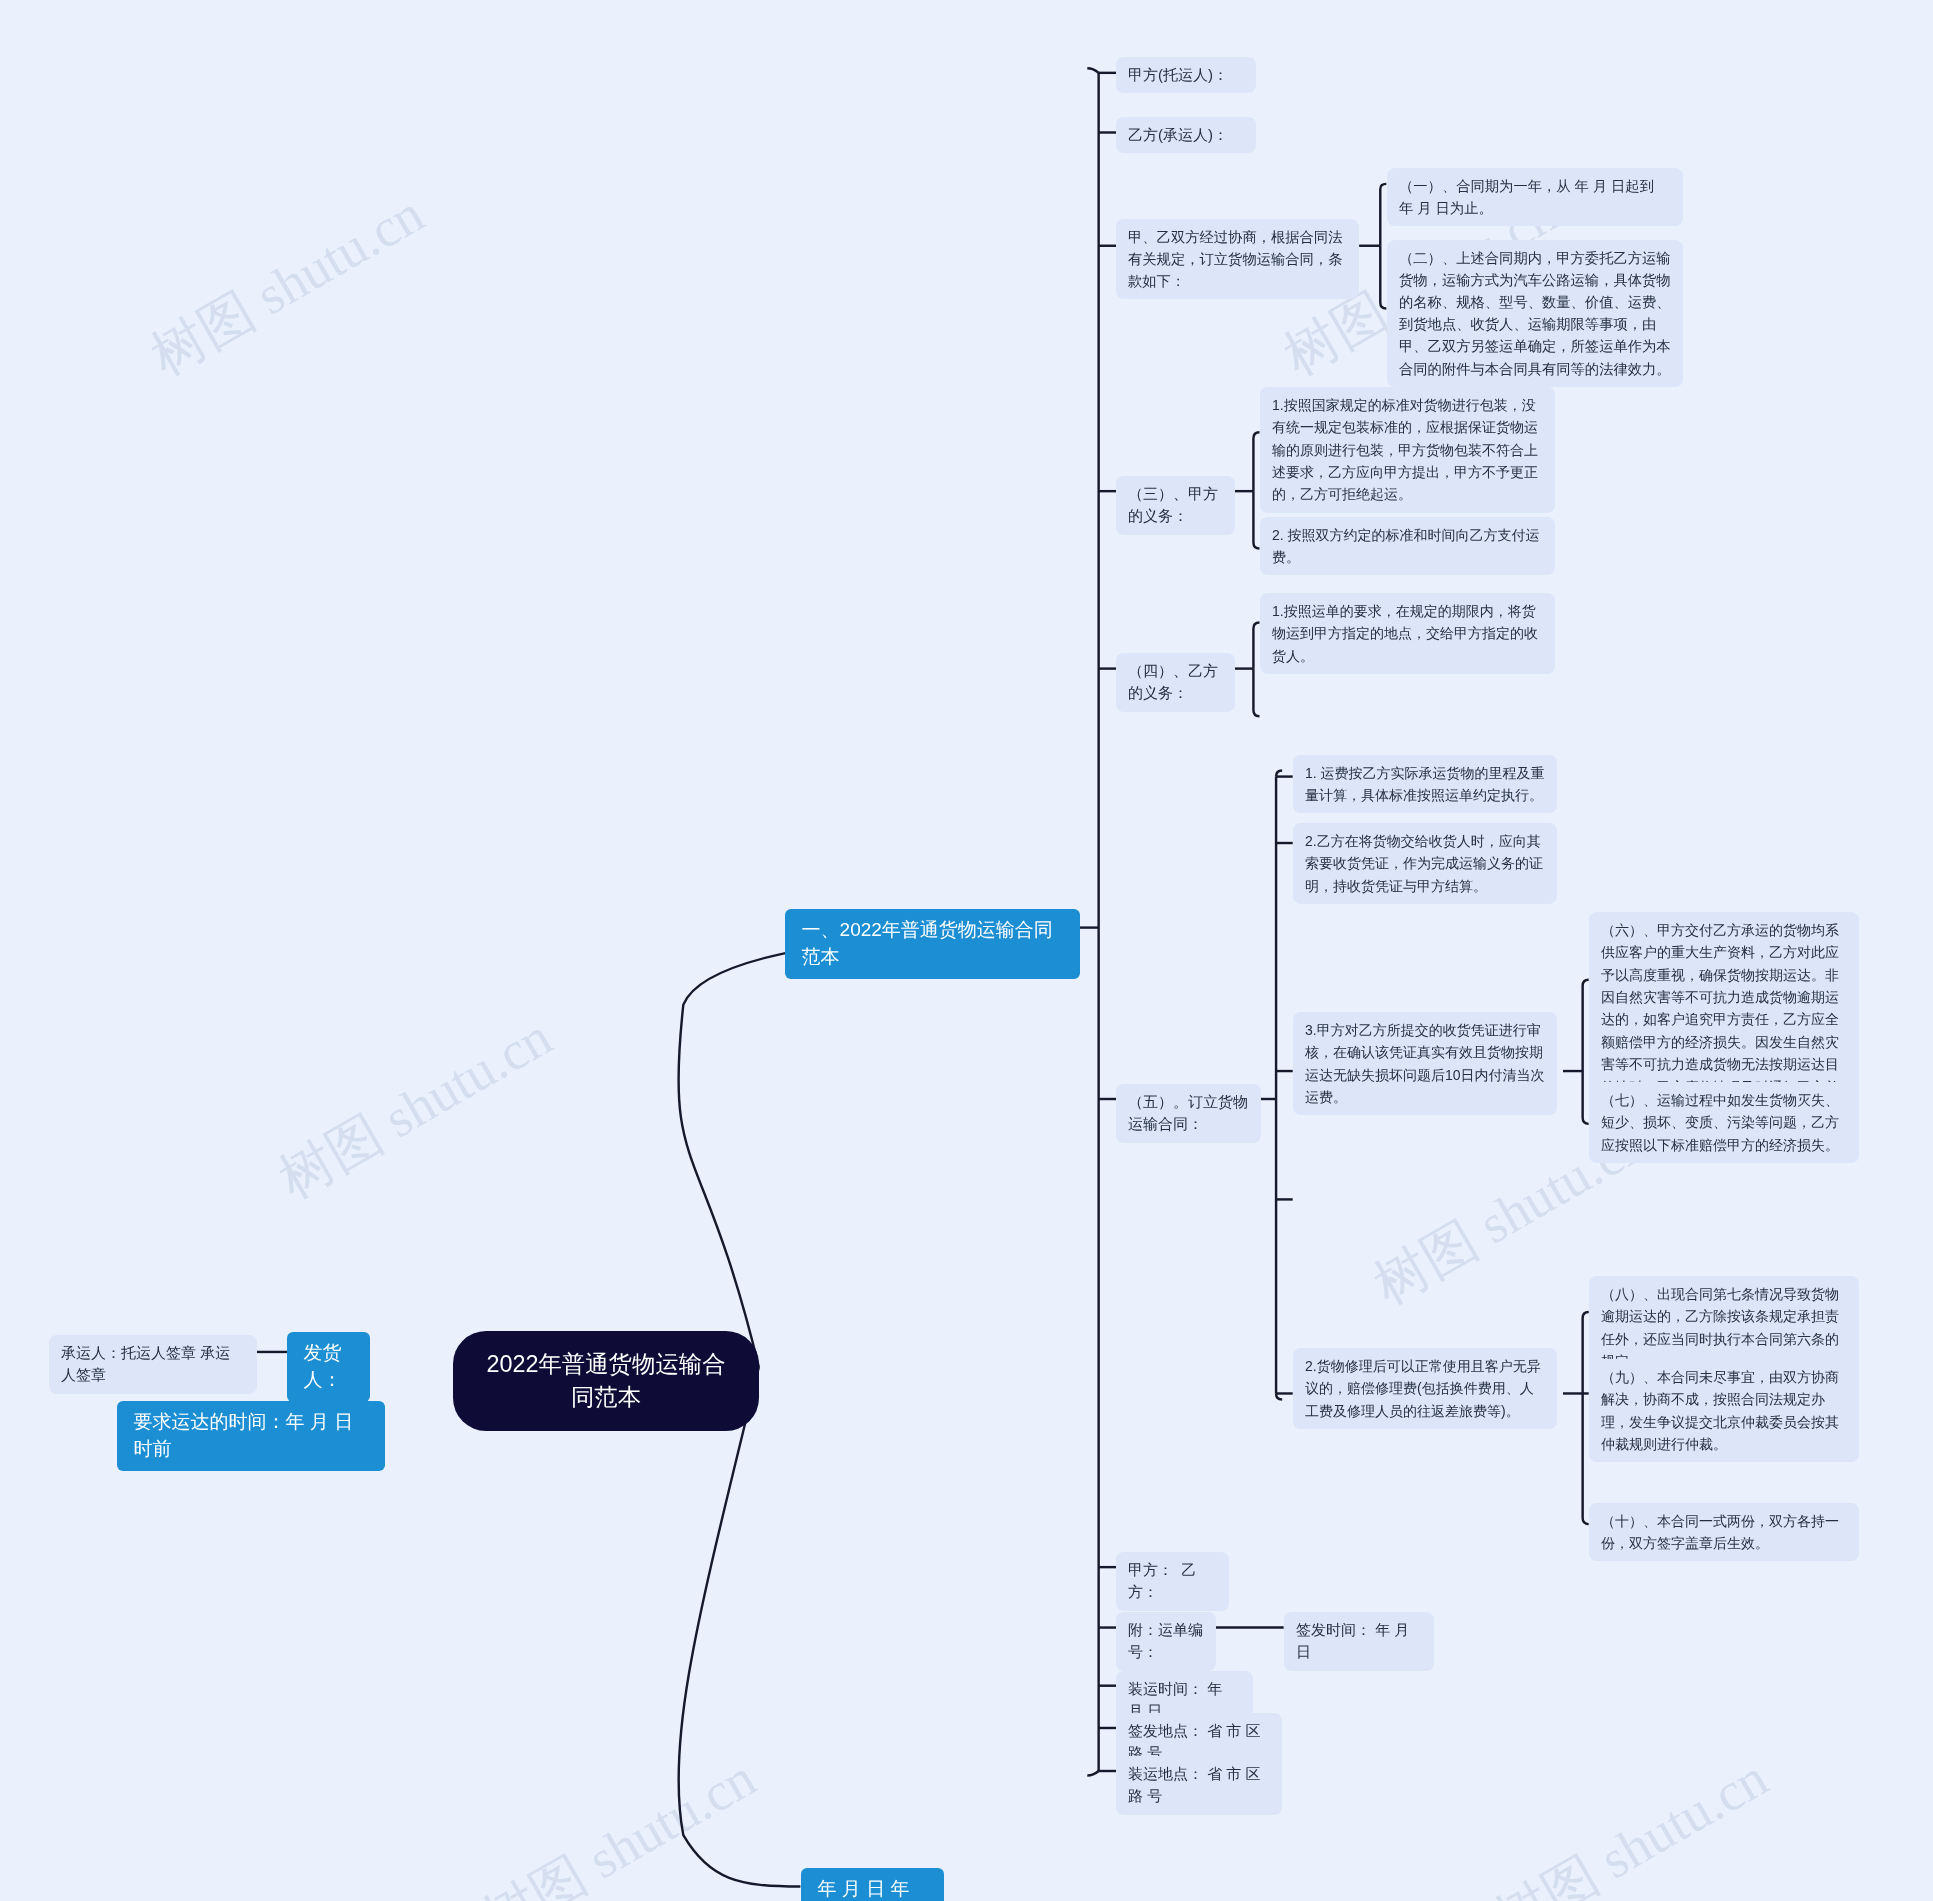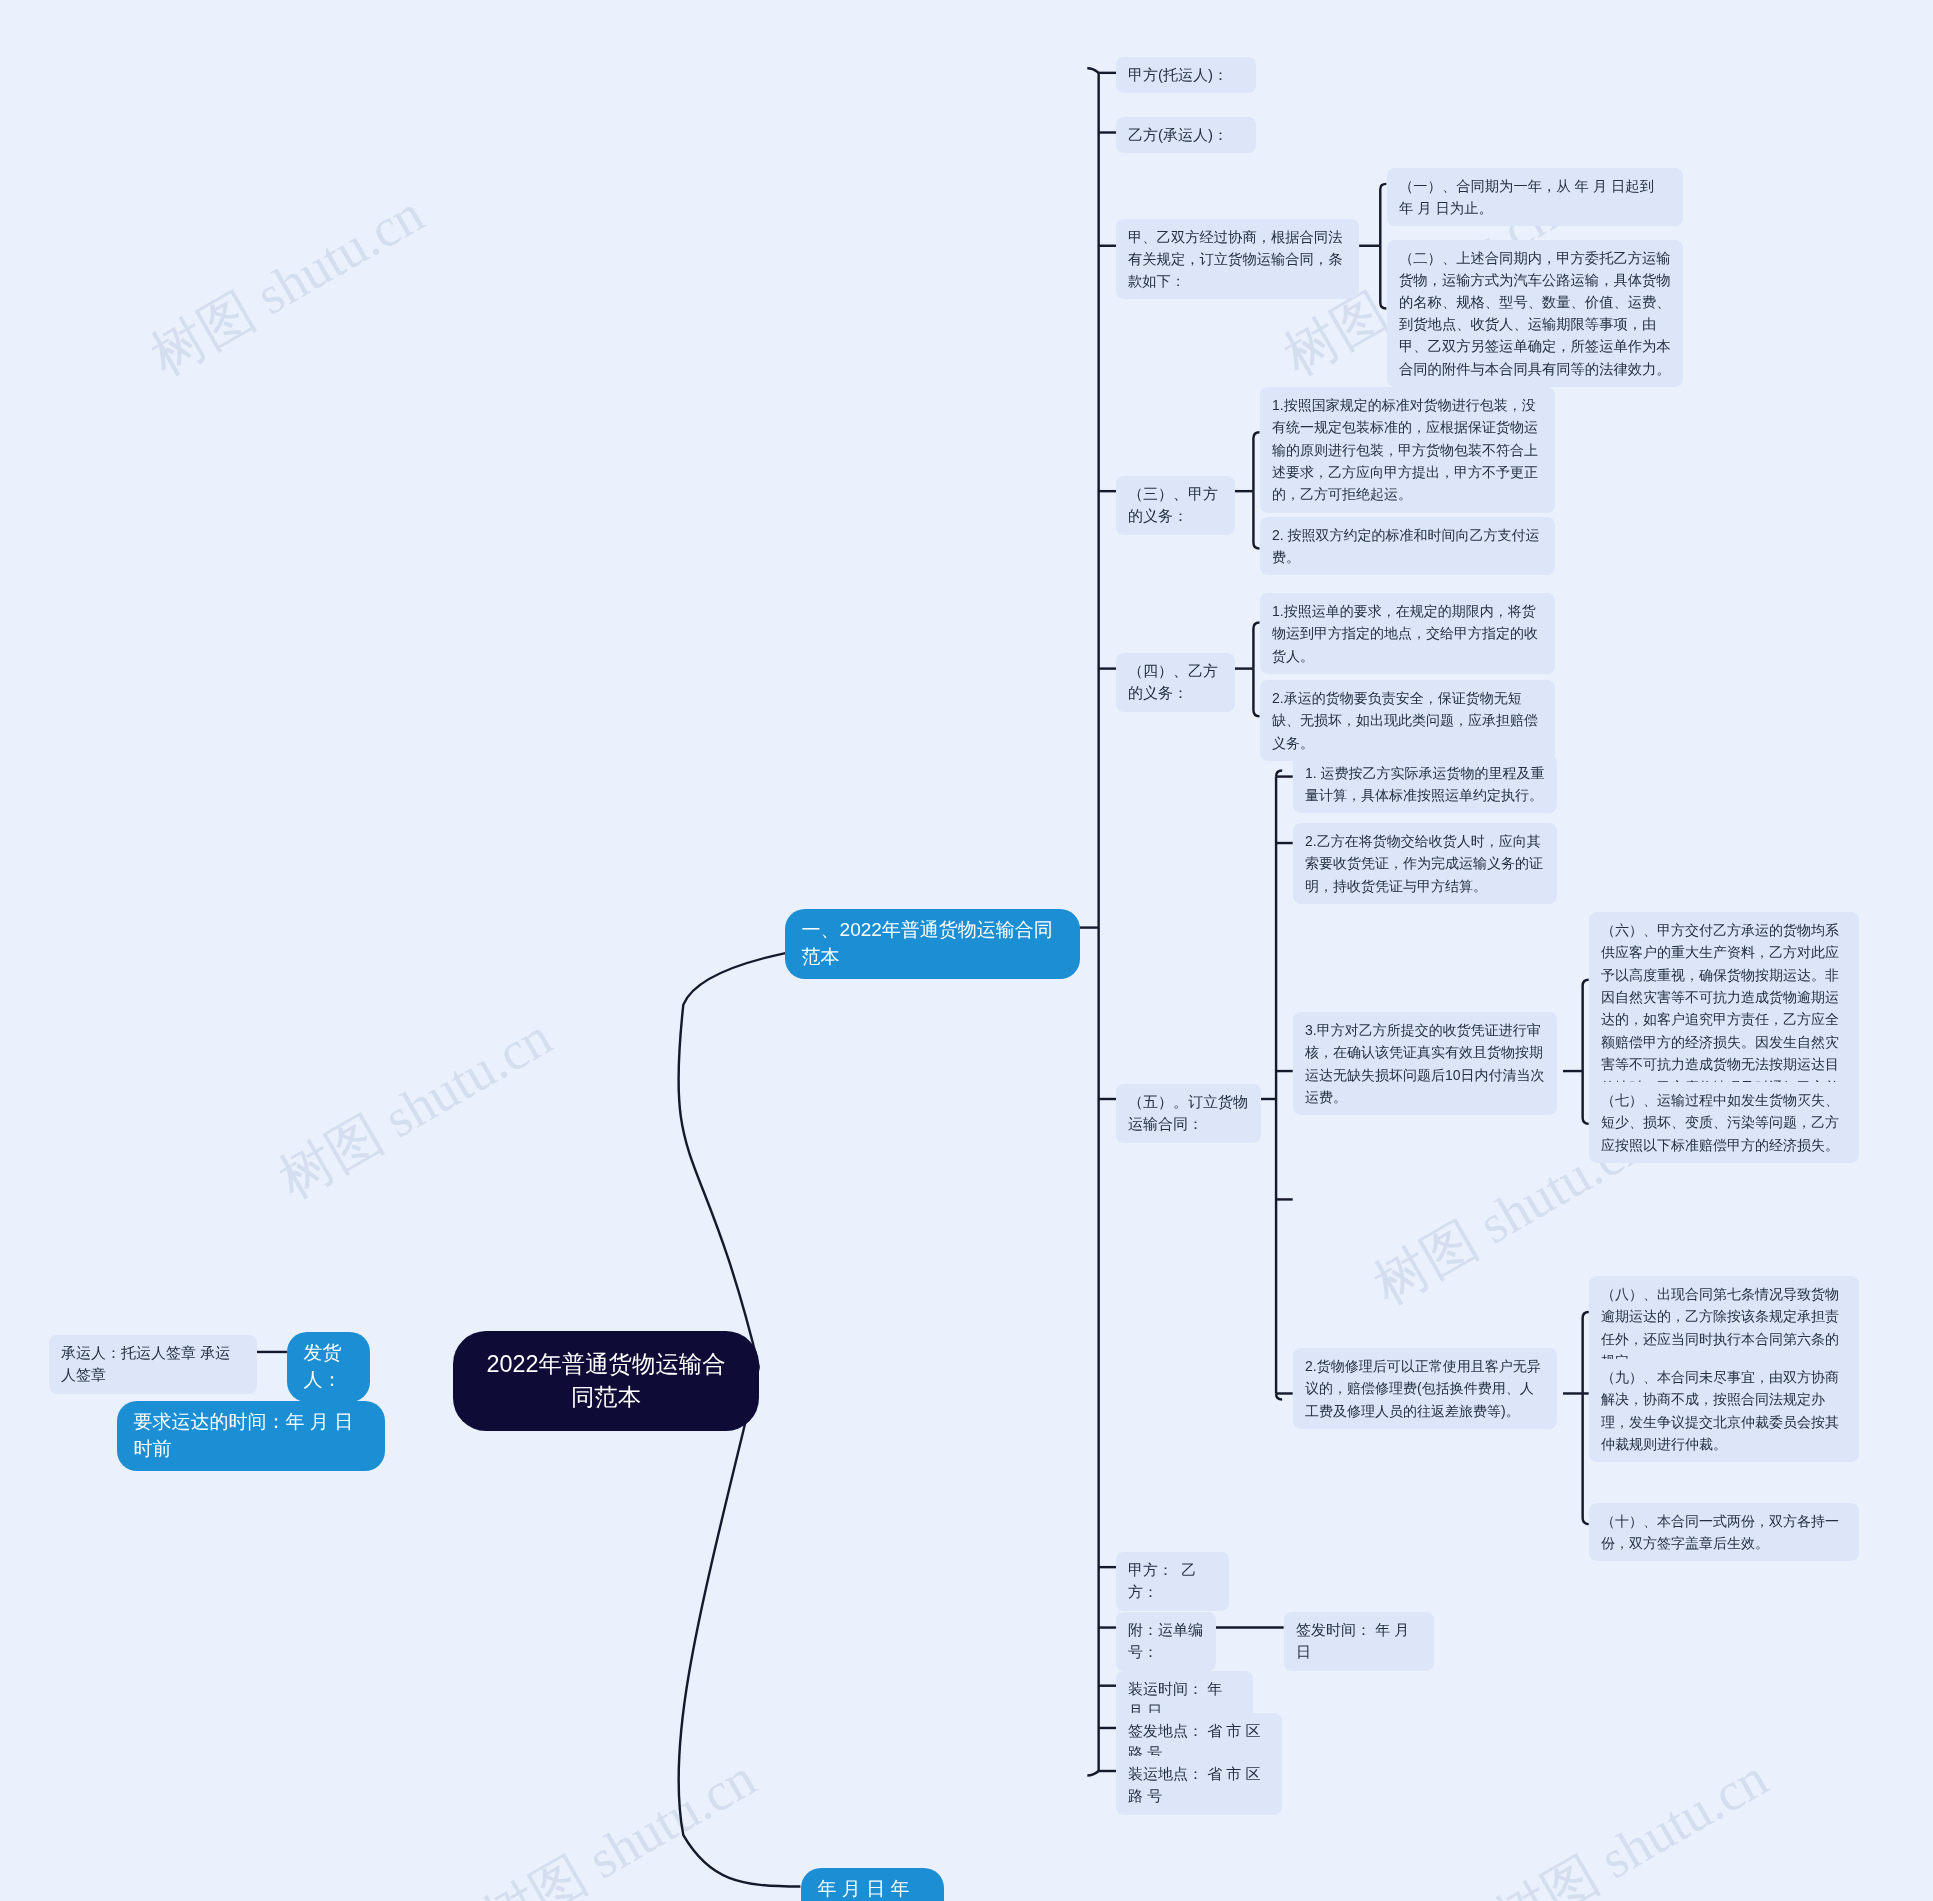--- a/index.html
+++ b/index.html
@@ -39,21 +39,21 @@
     border-radius:33px;
     font-size:23.4px;
     line-height:1.42;
     padding:16.6px 22.7px;
     text-align:center;
   }
   
   .blue{
     background:#1c8ed3;
     color:#ffffff;
-    border-radius:20px;
+    border-radius:6px;
     font-size:19px;
     line-height:1.4;
     padding:8.3px 16.6px;
     text-align:left;
   }
   
   .chip{
     background:#dde6f8;
     color:#24303f;
     border-radius:7.6px;
@@ -155,21 +155,20 @@
 
   <div class="node chip sm" style="left:1387px;top:168px;width:296px;">（一）、合同期为一年，从 年 月 日起到 年 月 日为止。</div>
   <div class="node chip sm" style="left:1387px;top:240px;width:296px;">（二）、上述合同期内，甲方委托乙方运输货物，运输方式为汽车公路运输，具体货物的名称、规格、型号、数量、价值、运费、到货地点、收货人、运输期限等事项，由甲、乙双方另签运单确定，所签运单作为本合同的附件与本合同具有同等的法律效力。</div>
 
   <div class="node chip" style="left:1116px;top:476px;width:119px;">（三）、甲方的义务：</div>
   <div class="node chip xs" style="left:1260px;top:387px;width:295px;">1.按照国家规定的标准对货物进行包装，没有统一规定包装标准的，应根据保证货物运输的原则进行包装，甲方货物包装不符合上述要求，乙方应向甲方提出，甲方不予更正的，乙方可拒绝起运。</div>
   <div class="node chip xs" style="left:1260px;top:517px;width:295px;">2. 按照双方约定的标准和时间向乙方支付运费。</div>
 
   <div class="node chip" style="left:1116px;top:653px;width:119px;">（四）、乙方的义务：</div>
   <div class="node chip xs" style="left:1260px;top:593px;width:295px;">1.按照运单的要求，在规定的期限内，将货物运到甲方指定的地点，交给甲方指定的收货人。</div>
-  <div class="node chip xs" style="left:1260px;top:680px;width:295px;">2.承运的货物要负责安全，保证货物无短缺、无损坏，如出现此类问题，应承担赔偿义务。</div>
 
   <div class="node chip" style="left:1116px;top:1084px;width:145px;">（五）。订立货物运输合同：</div>
   <div class="node chip xs" style="left:1293px;top:755px;width:264px;">1. 运费按乙方实际承运货物的里程及重量计算，具体标准按照运单约定执行。</div>
   <div class="node chip xs" style="left:1293px;top:823px;width:264px;">2.乙方在将货物交给收货人时，应向其索要收货凭证，作为完成运输义务的证明，持收货凭证与甲方结算。</div>
   <div class="node chip xs" style="left:1293px;top:1012px;width:264px;">3.甲方对乙方所提交的收货凭证进行审核，在确认该凭证真实有效且货物按期运达无缺失损坏问题后10日内付清当次运费。</div>
   <div class="node chip xs" style="left:1293px;top:1348px;width:264px;">2.货物修理后可以正常使用且客户无异议的，赔偿修理费(包括换件费用、人工费及修理人员的往返差旅费等)。</div>
 
   <div class="node chip xs" style="left:1589px;top:912px;width:270px;">（六）、甲方交付乙方承运的货物均系供应客户的重大生产资料，乙方对此应予以高度重视，确保货物按期运达。非因自然灾害等不可抗力造成货物逾期运达的，如客户追究甲方责任，乙方应全额赔偿甲方的经济损失。因发生自然灾害等不可抗力造成货物无法按期运达目的地时，乙方应将情况及时通知甲方并取得相关证明，以便甲方与客户协调。</div>
   <div class="node chip xs" style="left:1589px;top:1082px;width:270px;">（七）、运输过程中如发生货物灭失、短少、损坏、变质、污染等问题，乙方应按照以下标准赔偿甲方的经济损失。</div>
 

